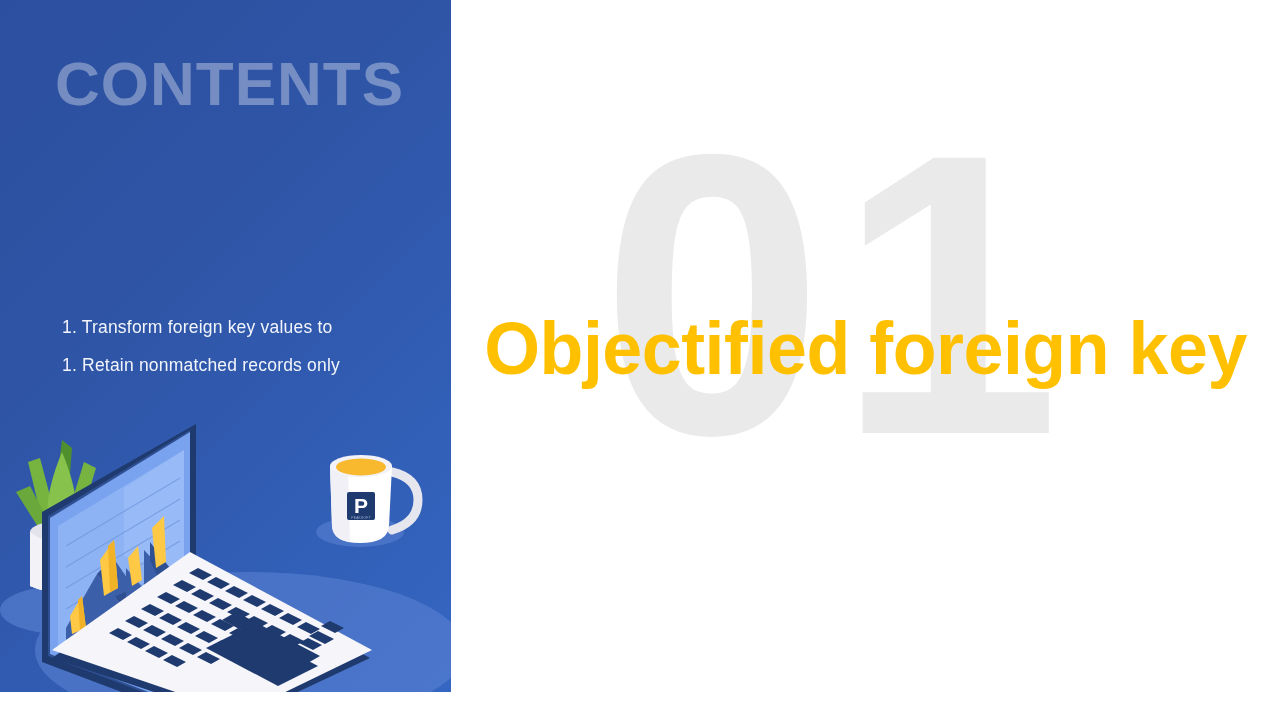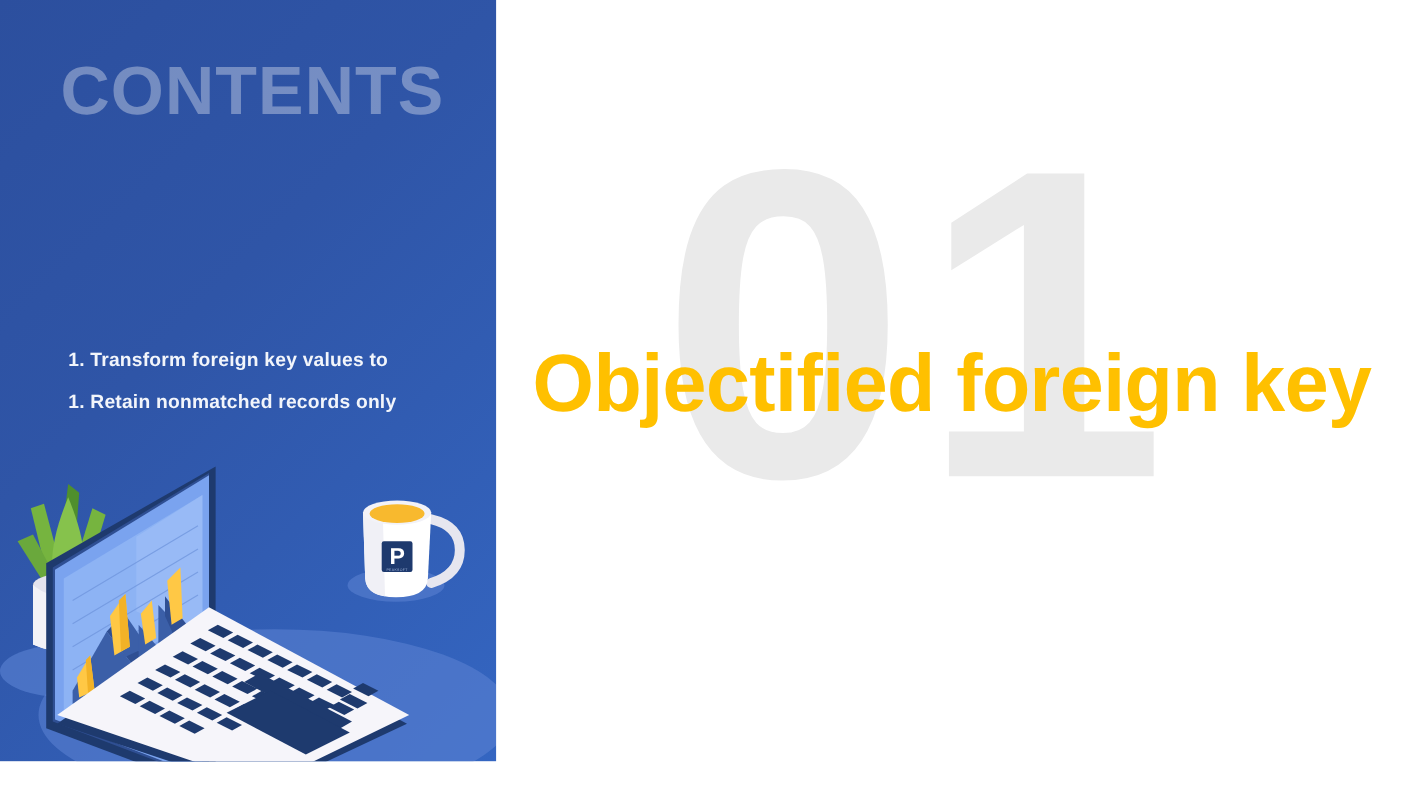--- a/index.html
+++ b/index.html
@@ -18,21 +18,20 @@
 
   
   .left-panel {
     position: absolute;
     left: 0;
     top: 0;
     width: 451px;
     height: 692px;
     background: linear-gradient(135deg, #2c4f9e 0%, #2f55a7 40%, #3466c2 100%);
     overflow: hidden;
-    padding-left: 16px;
   }
 
   .contents-title {
     position: absolute;
     left: 55px;
     top: 50px;
     font-size: 62px;
     font-weight: bold;
     letter-spacing: 1px;
     color: rgba(255,255,255,0.34);
@@ -47,21 +46,20 @@
     top: 308px;
     width: 380px;
     z-index: 5;
   }
   .bullet-line {
     color: #f2f5fb;
     font-size: 17.5px;
     line-height: 38px;
     letter-spacing: 0.2px;
     white-space: nowrap;
-    font-weight: bold;
   }
 
   
   .illustration {
     position: absolute;
     left: 0;
     top: 400px;
     width: 451px;
     height: 320px;
   }

